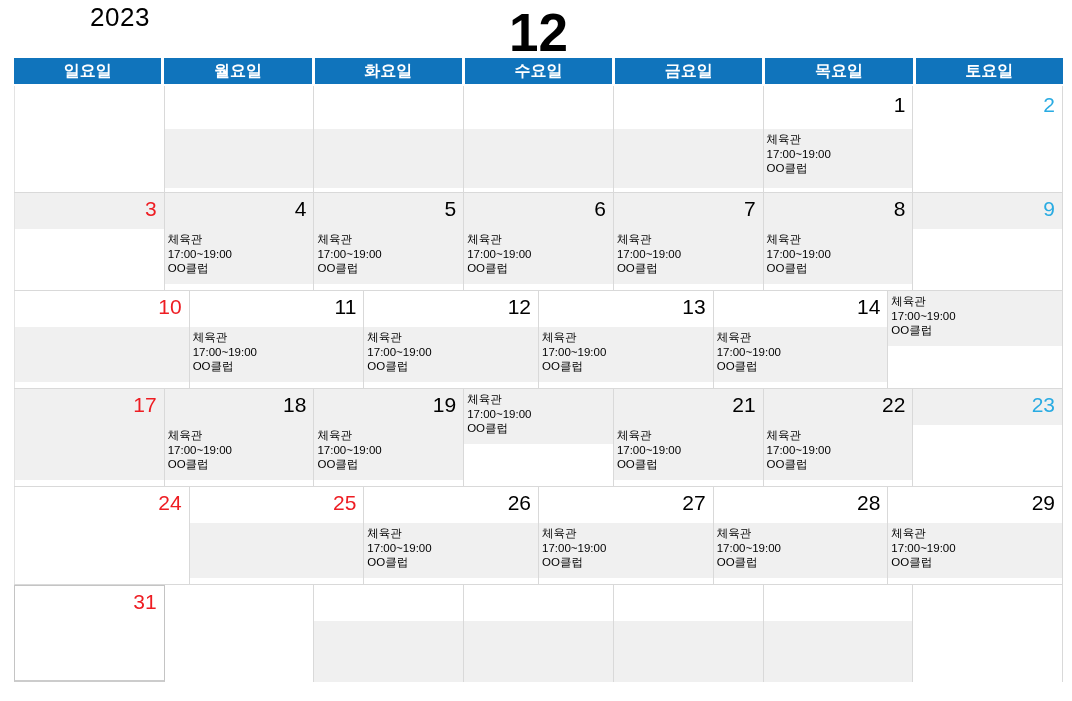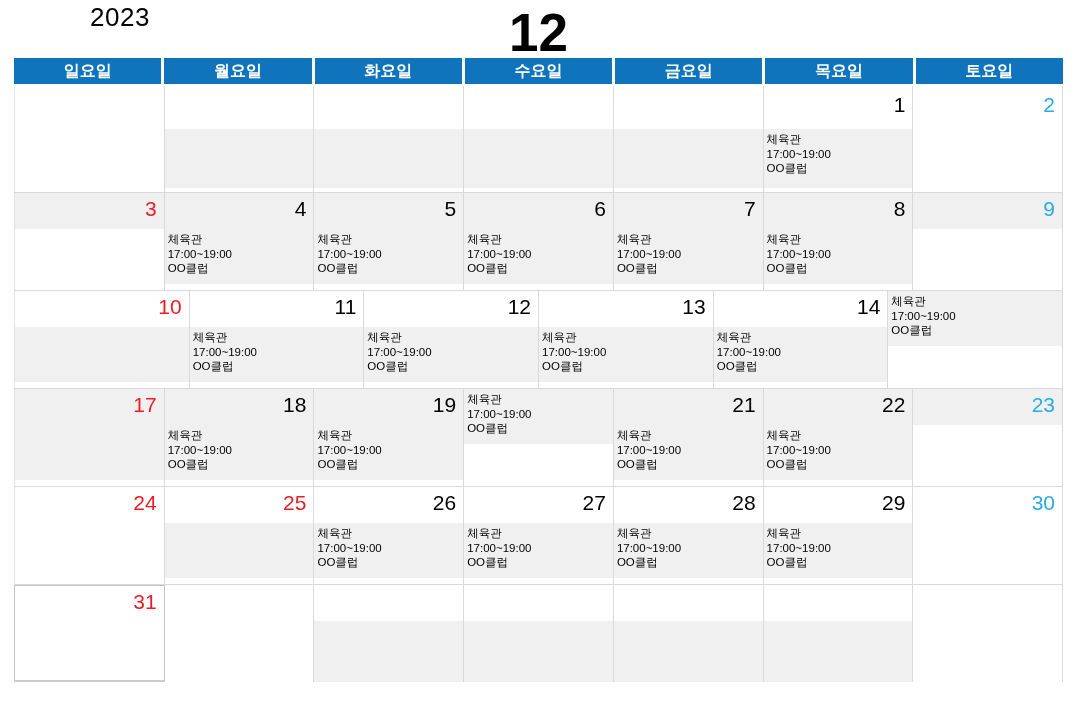--- a/index.html
+++ b/index.html
@@ -447,28 +447,20 @@
     </div>
     <div class="band shaded">
       <div class="event">
         <div>체육관</div>
         <div>17:00~19:00</div>
         <div>OO클럽</div>
       </div>
     </div>
   </div>
 
-  <div class="day">
-    <div class="strip">
-      <span class="num cyan">30</span>
-    </div>
-    <div class="band">
-      
-    </div>
-  </div>
 </div>
         <div class="week w5">
   <div class="day boxed">
     <div class="strip">
       <span class="num red">31</span>
     </div>
     <div class="band">
       
     </div>
   </div>

